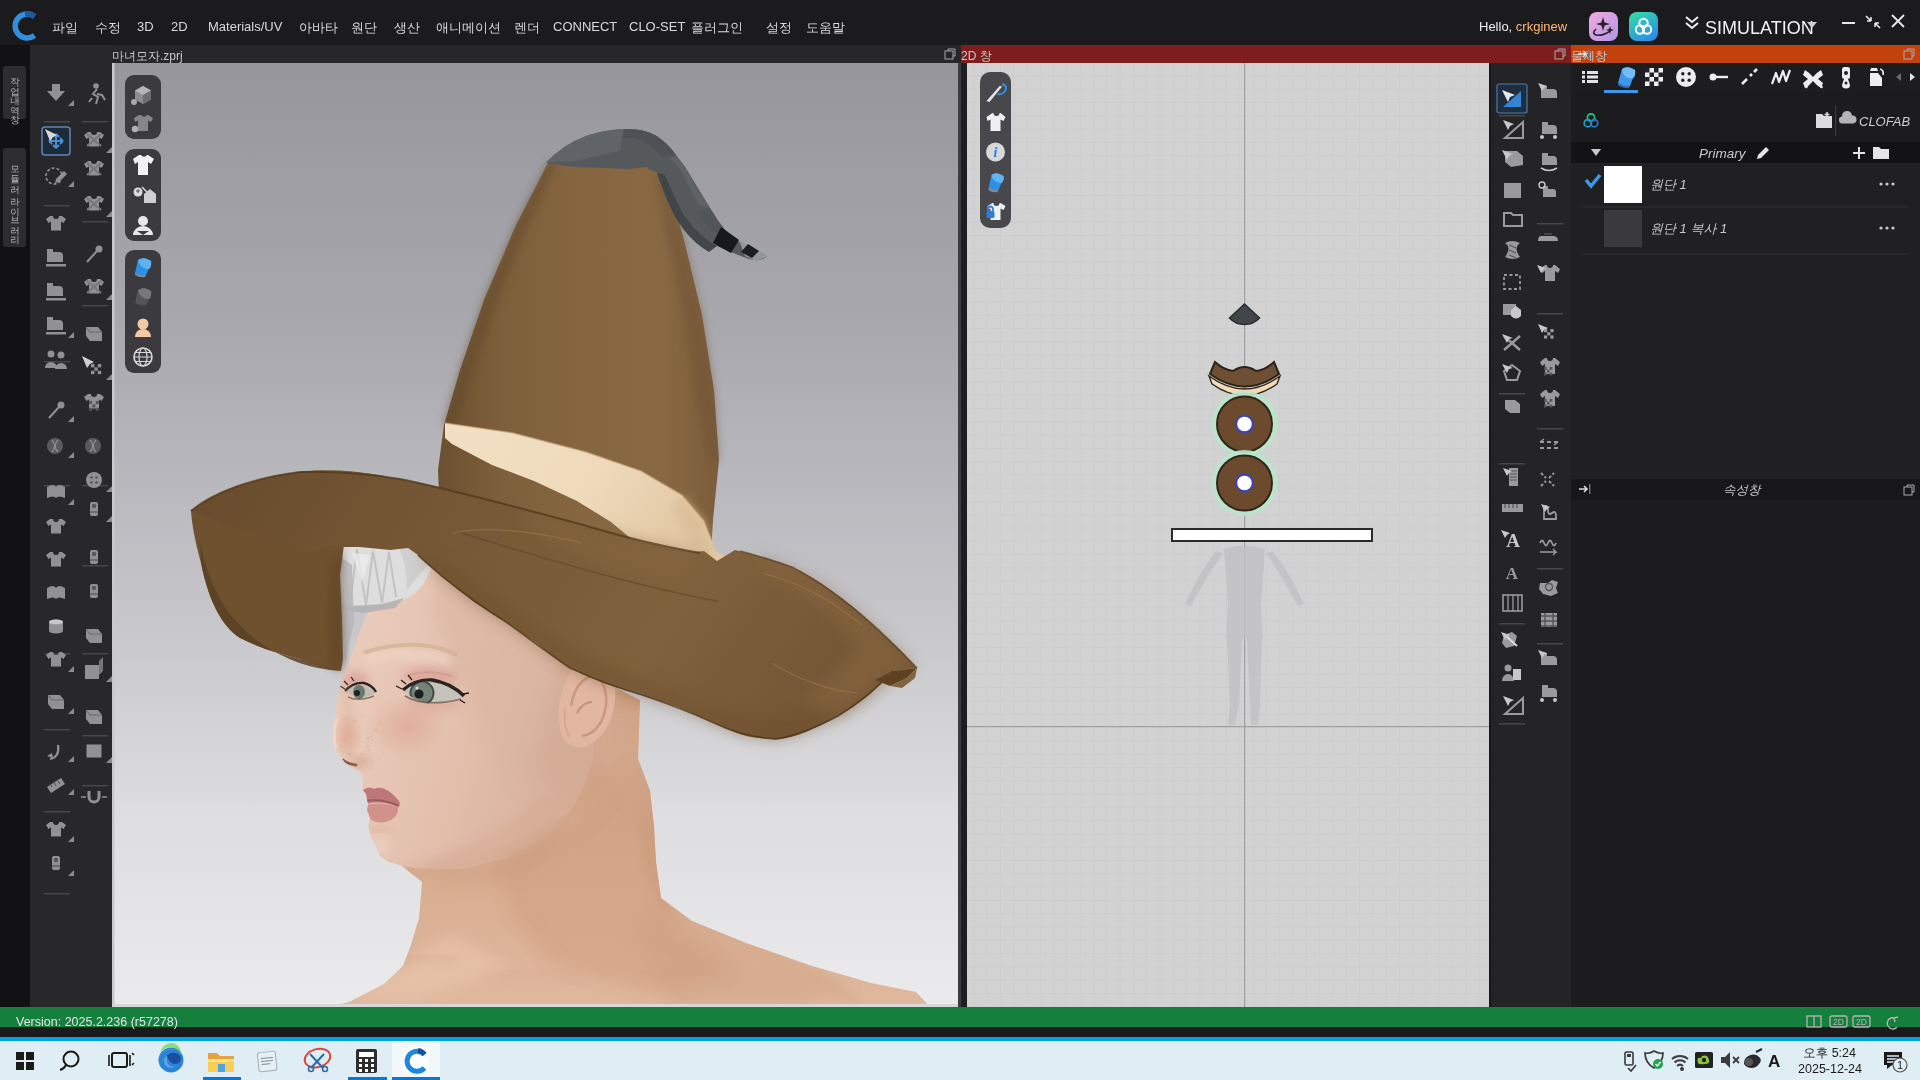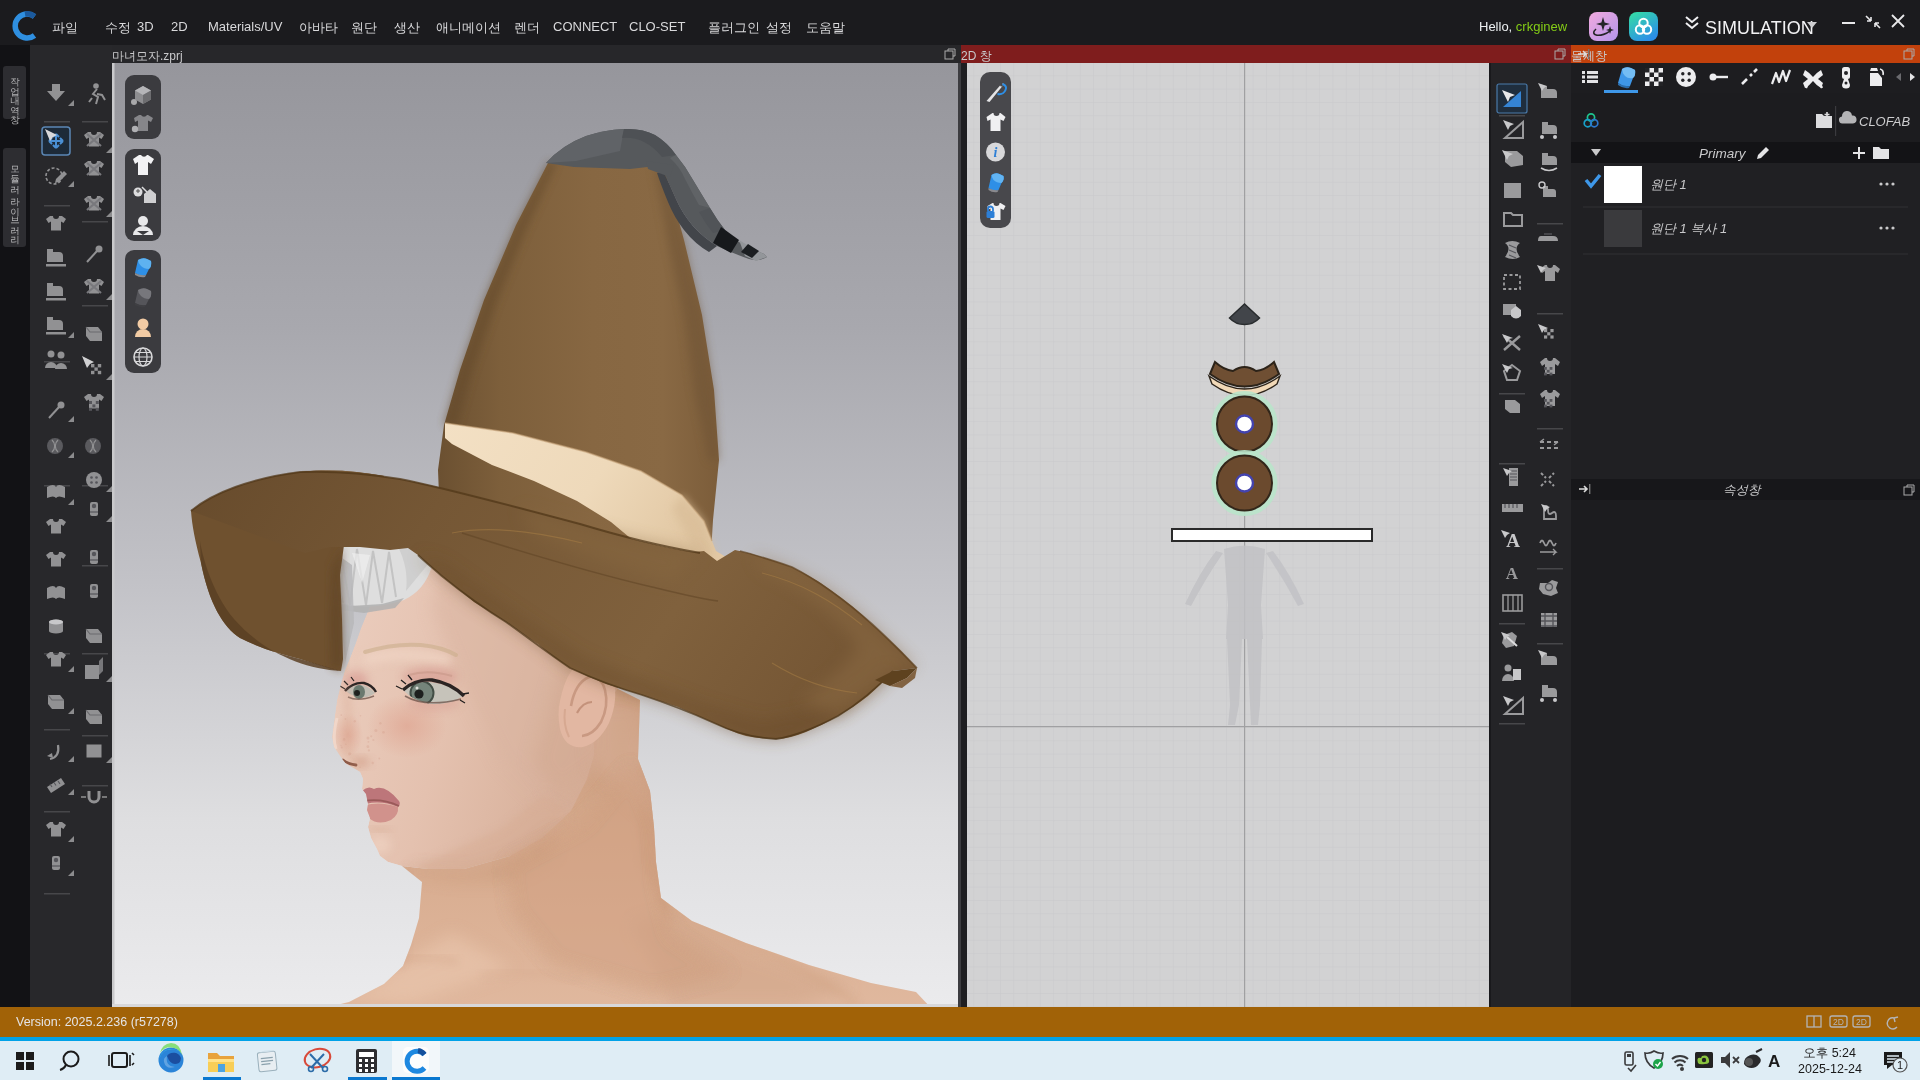--- a/index.html
+++ b/index.html
@@ -10,47 +10,47 @@
 #titlebar2d{left:961px;top:45px;width:610px;height:18px;background:#7f1d1d;}
 #titlebarObj{left:1571px;top:45px;width:349px;height:18px;background:#c2410c;}
 .ttext{position:absolute;top:3px;width:100%;text-align:left;font-size:12px;color:#c9c9cb;}
 #leftstrip{left:0;top:45px;width:30px;height:962px;background:#121215;}
 .vtab{position:absolute;left:3px;width:23px;background:#2d2d31;border-radius:3px;color:#b4b4b6;font-size:9.5px;writing-mode:vertical-rl;text-align:center;letter-spacing:0px;line-height:21px;}
 #lefttoolbar{left:30px;top:45px;width:82px;height:962px;background:#28282b;}
 #viewport3d{left:112px;top:63px;width:849px;height:944px;}
 #view2d{left:961px;top:63px;width:528px;height:944px;background:#1e1e21;}
 #toolbar2d{left:1489px;top:63px;width:82px;height:944px;background:#242427;}
 #rightpanel{left:1571px;top:63px;width:349px;height:944px;background:#202023;font-style:italic;}
-#versionbar{left:0;top:1007px;width:1920px;height:34px;background:#a16207;}
+#versionbar{left:0;top:1007px;width:1920px;height:20px;background:#15803d;}
 #versionbar span{position:absolute;left:16px;top:8px;font-size:12.5px;color:#e4e4e6;}
 #taskbar{left:0;top:1037px;width:1920px;height:43px;background:#dfedf5;border-top:4px solid #00a2e8;}
 </style></head><body>
 
 <div class="abs" id="menubar">
 <svg class="abs" style="left:9px;top:11px" width="30" height="30" viewBox="0 0 30 30">
 <path d="M25.5,5.5 A12,12 0 1 0 25.5,24.5" fill="none" stroke="#2f8fe0" stroke-width="5.5"></path>
 <path d="M25.5,5.5 A12,12 0 0 0 16,3" fill="none" stroke="#1b5a9e" stroke-width="5.5"></path>
 <rect x="21" y="12" width="9" height="6" fill="#1b1b1e"></rect>
 </svg>
 <span class="mitem" style="left:52px">파일</span>
-<span class="mitem" style="left:105px">수정</span>
+<span class="mitem" style="left:95px">수정</span>
 <span class="mitem" style="left:137px">3D</span>
 <span class="mitem" style="left:171px">2D</span>
 <span class="mitem" style="left:208px">Materials/UV</span>
 <span class="mitem" style="left:299px">아바타</span>
 <span class="mitem" style="left:351px">원단</span>
 <span class="mitem" style="left:394px">생산</span>
 <span class="mitem" style="left:436px">애니메이션</span>
 <span class="mitem" style="left:514px">렌더</span>
 <span class="mitem" style="left:553px">CONNECT</span>
 <span class="mitem" style="left:629px">CLO-SET</span>
-<span class="mitem" style="left:708px">플러그인</span>
+<span class="mitem" style="left:691px">플러그인</span>
 <span class="mitem" style="left:766px">설정</span>
 <span class="mitem" style="left:806px">도움말</span>
-<span class="mitem" style="left:1479px;color:#eceff1">Hello, <span style="color:#84cc16">crkginew</span></span>
+<span class="mitem" style="left:1479px;color:#eceff1">Hello, <span style="color:#fdba74">crkginew</span></span>
 <svg class="abs" style="left:1589px;top:12px" width="29" height="29" viewBox="0 0 29 29">
 <defs>
         <linearGradient id="gpink" x1="0" y1="0" x2="1" y2="1">
           <stop offset="0" stop-color="#f2aade"></stop>
           <stop offset="1" stop-color="#b394ea"></stop>
         </linearGradient>
       </defs>
 <rect width="29" height="29" rx="8" fill="url(#gpink)"></rect>
 <path d="M14,5 L15.6,10.4 L21,12 L15.6,13.6 L14,19 L12.4,13.6 L7,12 L12.4,10.4 Z" fill="#242427"></path>
 <path d="M21,14 L22,17 L25,18 L22,19 L21,22 L20,19 L17,18 L20,17 Z" fill="#242427"></path>

